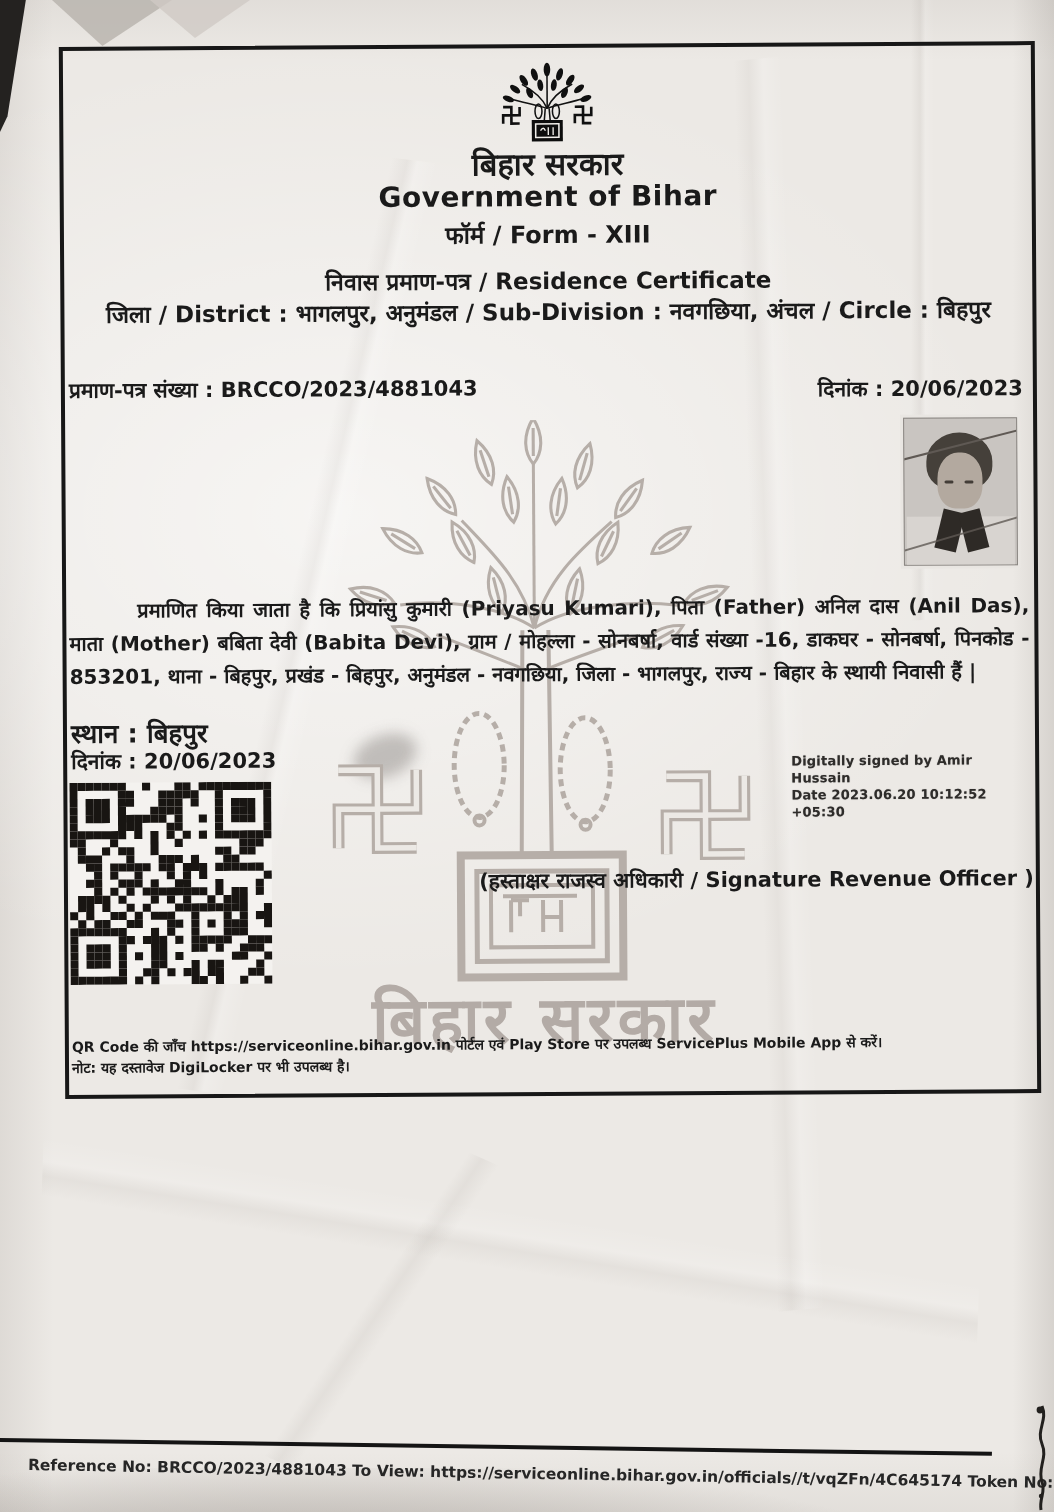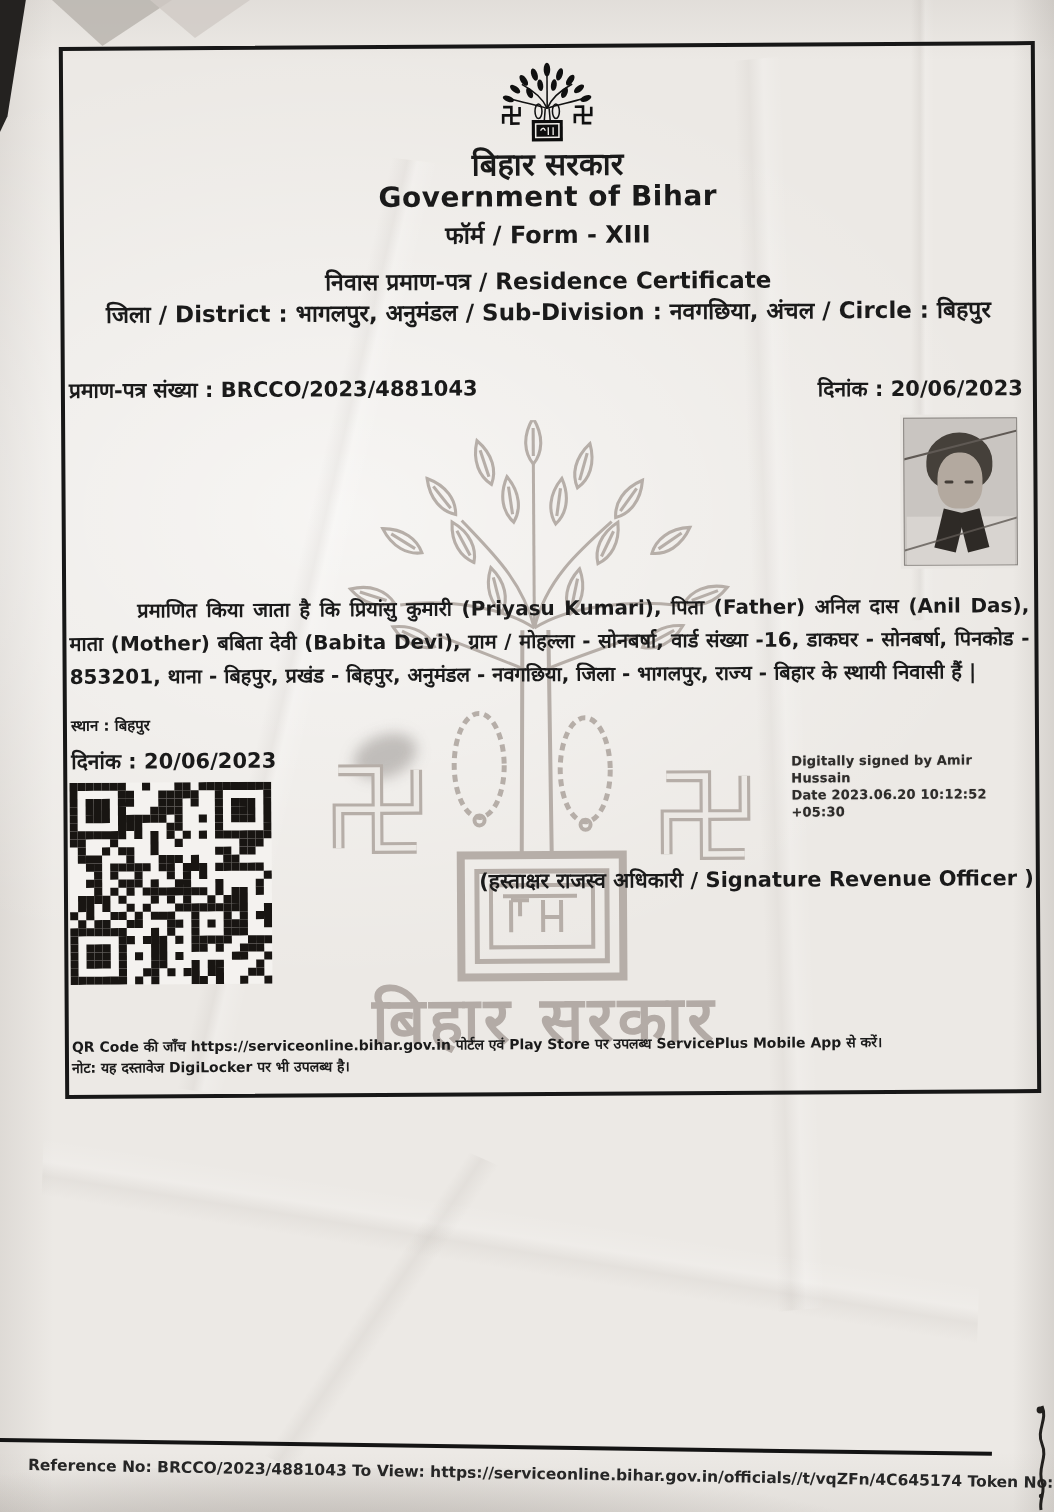--- a/index.html
+++ b/index.html
@@ -43,21 +43,21 @@
   .b{font-weight:bold;}
   .govt-hi{top:94px;font-size:31px;}
   .govt-en{top:132px;font-size:28px;letter-spacing:.5px;}
   .form-line{top:169px;font-size:24px;}
   .cert-title{top:216px;font-size:23px;}
   .district-line{top:247px;font-size:23px;}
   .cert-no{left:4px;top:325px;font-size:21px;}
   .date-top{right:10px;top:328px;font-size:21px;}
   .paragraph{left:3px;top:544px;width:960px;font-size:20px;line-height:33px;
       text-align:justify;text-indent:68px;z-index:3;}
-  .place-line{left:4px;top:664px;font-size:15px;z-index:3;}
+  .place-line{left:4px;top:664px;font-size:26px;z-index:3;}
   .date-line2{left:4px;top:696px;font-size:21px;z-index:3;}
   .digsig{left:724px;top:706px;font-size:13px;line-height:17px;font-weight:600;color:#2e2c2a;
       letter-spacing:.2px;text-shadow:0 0 1px rgba(40,40,40,.4);z-index:3;}
   .officer-line{right:2px;top:818px;font-size:21px;z-index:3;}
   .notes{left:3px;top:986px;font-size:14px;line-height:21px;z-index:3;}
   
   .emblem{left:50%;top:10px;transform:translateX(-50%);width:150px;height:92px;}
   
   .photo{left:838px;top:372px;width:112px;height:146px;background:#c9c5c1;
       border:1px solid #8a8682;box-shadow:0 0 0 3px #e9e6e2;overflow:hidden;z-index:3;}

